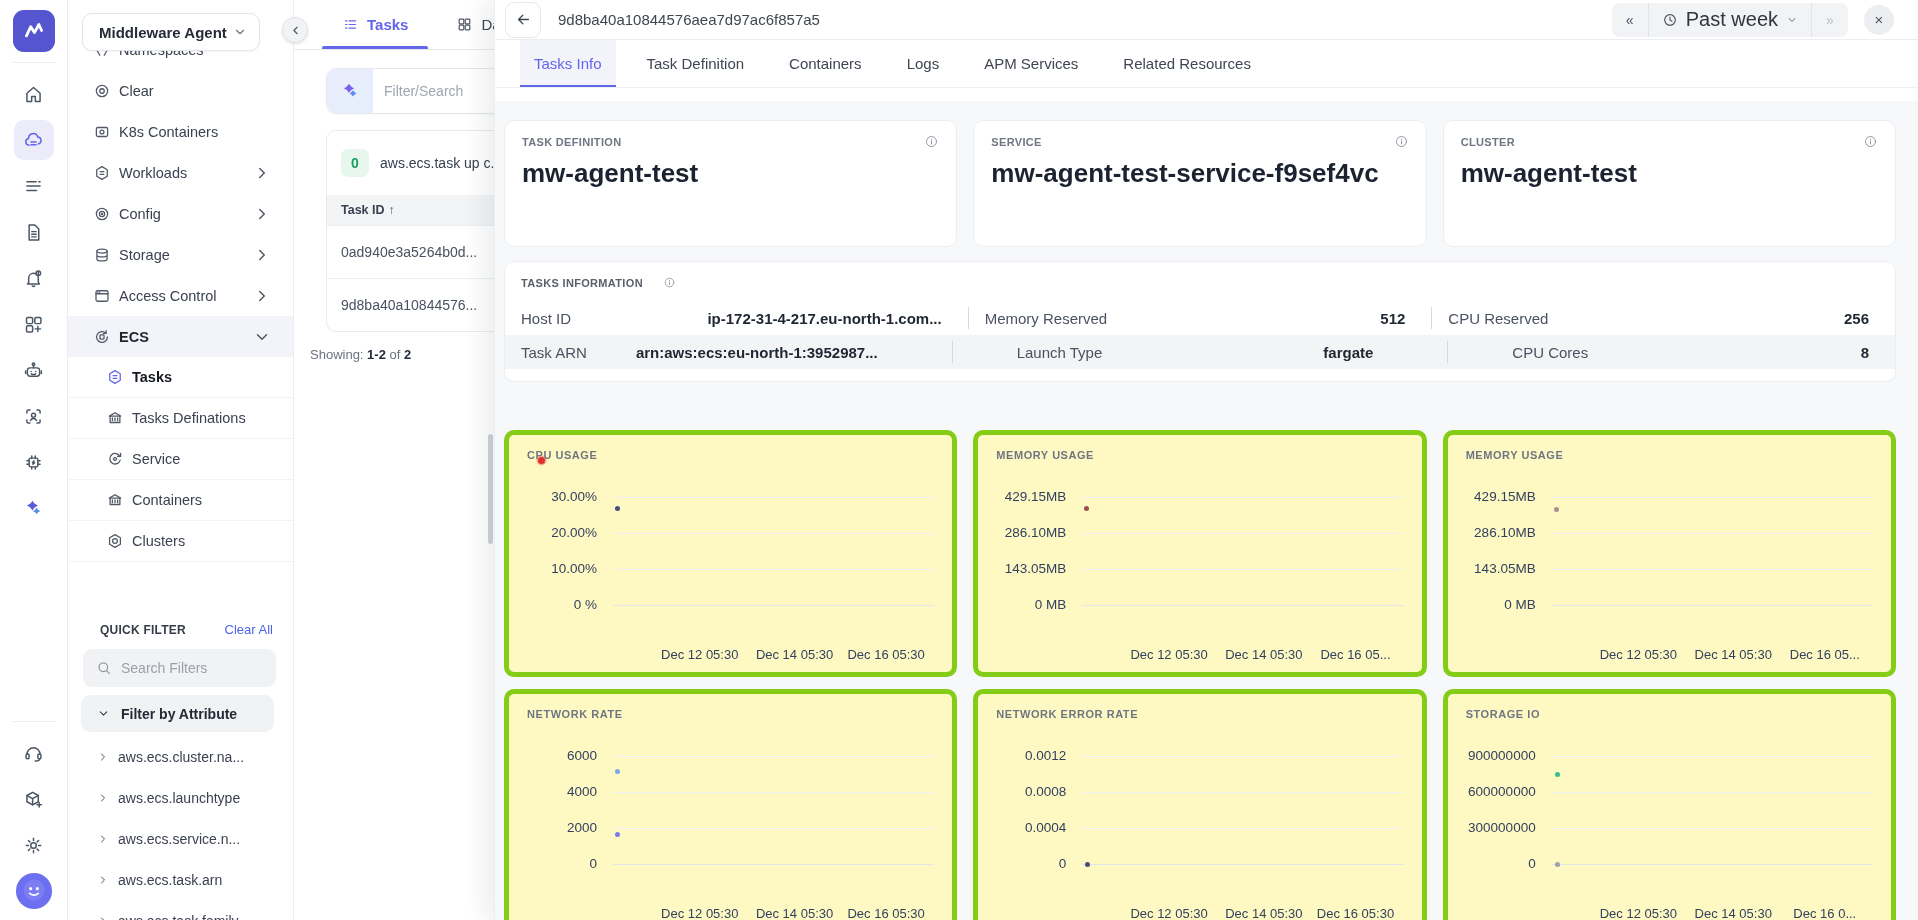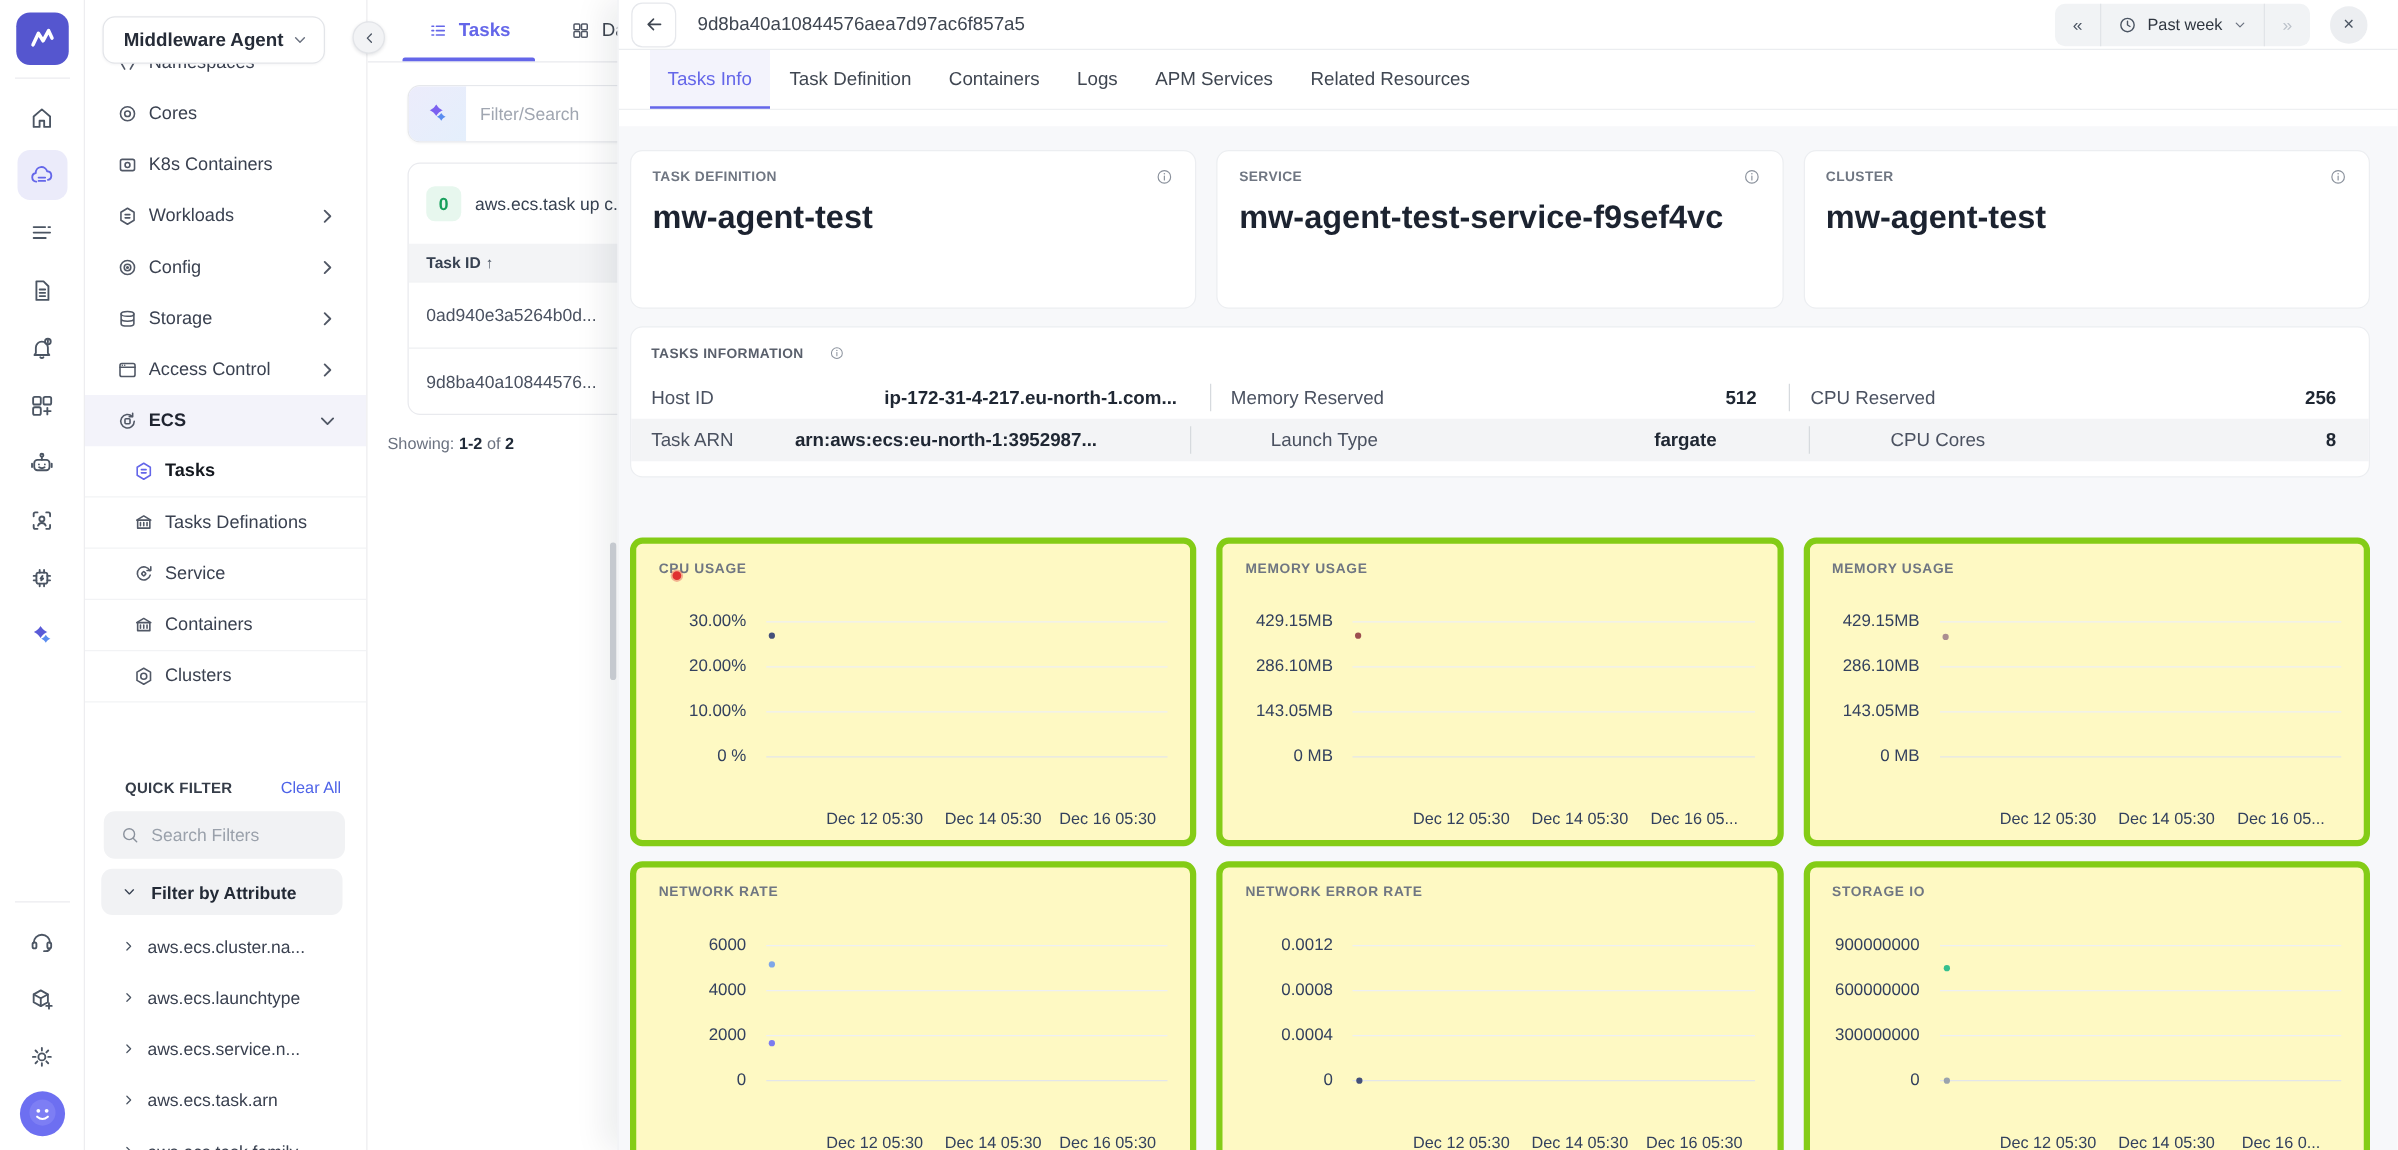--- a/index.html
+++ b/index.html
@@ -111,27 +111,27 @@
   .back-btn .ic { width:17px; height:17px; }
   .dr-title { margin-left:17px; font-size:15px; color:#3f4651; }
   .dr-sp { flex:1; }
   .time-ctrl { height:34px; background:#f1f3f5; border-radius:8px; display:flex; align-items:center; }
   .tc-btn { width:36px; height:100%; display:flex; align-items:center; justify-content:center;
     font-size:14px; color:#4b5563; cursor:pointer; }
   .tc-btn.disabled { color:#bcc2ca; }
   .tc-sep { width:1px; height:34px; background:#e1e4e8; }
   .tc-range { display:flex; align-items:center; gap:8px; padding:0 13px; cursor:pointer; }
   .tc-range .clock { width:16px; height:16px; color:#4b5563; }
-  .tc-range .lbl { font-size:13px; color:#2f3640; }
+  .tc-range .lbl { font-size:20px; color:#2f3640; }
   .tc-range .chev { width:12px; height:12px; color:#6b7280; }
   .close-btn { width:30px; height:30px; border-radius:50%; background:#eceef1; color:#4b5563;
     font-size:15px; display:flex; align-items:center; justify-content:center; margin-left:16px;
     cursor:pointer; }
 
-  .dr-tabs { height:48px; display:flex; align-items:stretch; padding-left:25px; gap:2px;
+  .dr-tabs { height:48px; display:flex; align-items:stretch; padding-left:25px; gap:17px;
     border-bottom:1px solid #eef0f2; background:#fff; }
   .dtab { display:flex; align-items:center; padding:0 14px; font-size:15px; color:#3f4651;
     cursor:pointer; white-space:nowrap; }
   .dtab.active { color:#6466e9; background:#f3f3fc; box-shadow:inset 0 -2px 0 #6466e9; }
 
   .dr-body { position:absolute; top:101px; bottom:0; left:0; right:0; background:#f7f8fa;
     padding:19px 22px 0 9px; overflow:hidden; }
   .cards-row { display:flex; gap:16px; }
   .sum-card { flex:1; height:127px; background:#fff; border:1px solid #eceef1; border-radius:10px;
     padding:13px 17px; }
@@ -324,21 +324,21 @@
         </span>
         <span class="nav-lbl">Namespaces</span>
       </div>
       <div class="nav-item">
         <span class="ic">
           <svg viewBox="0 0 24 24" fill="none" stroke="currentColor" stroke-width="1.7" stroke-linecap="round" stroke-linejoin="round">
             <circle cx="12" cy="12" r="7.5"></circle>
             <circle cx="12" cy="12" r="3"></circle>
           </svg>
         </span>
-        <span class="nav-lbl">Cores</span>
+        <span class="nav-lbl">Clear</span>
       </div>
       <div class="nav-item">
         <span class="ic">
           <svg viewBox="0 0 24 24" fill="none" stroke="currentColor" stroke-width="1.7" stroke-linecap="round" stroke-linejoin="round">
             <rect x="4.5" y="6" width="15" height="12" rx="2"></rect>
             <circle cx="12" cy="12" r="2.6"></circle>
           </svg>
         </span>
         <span class="nav-lbl">K8s Containers</span>
       </div>

